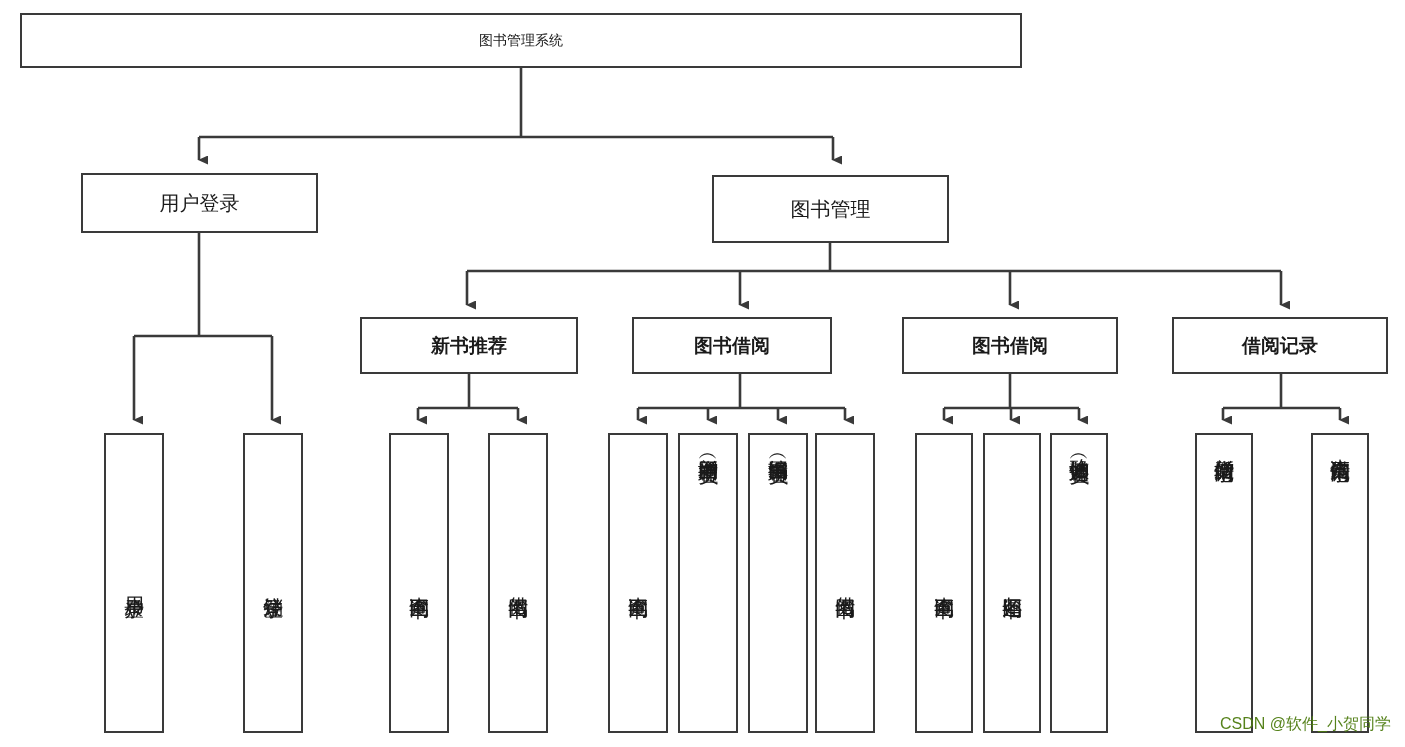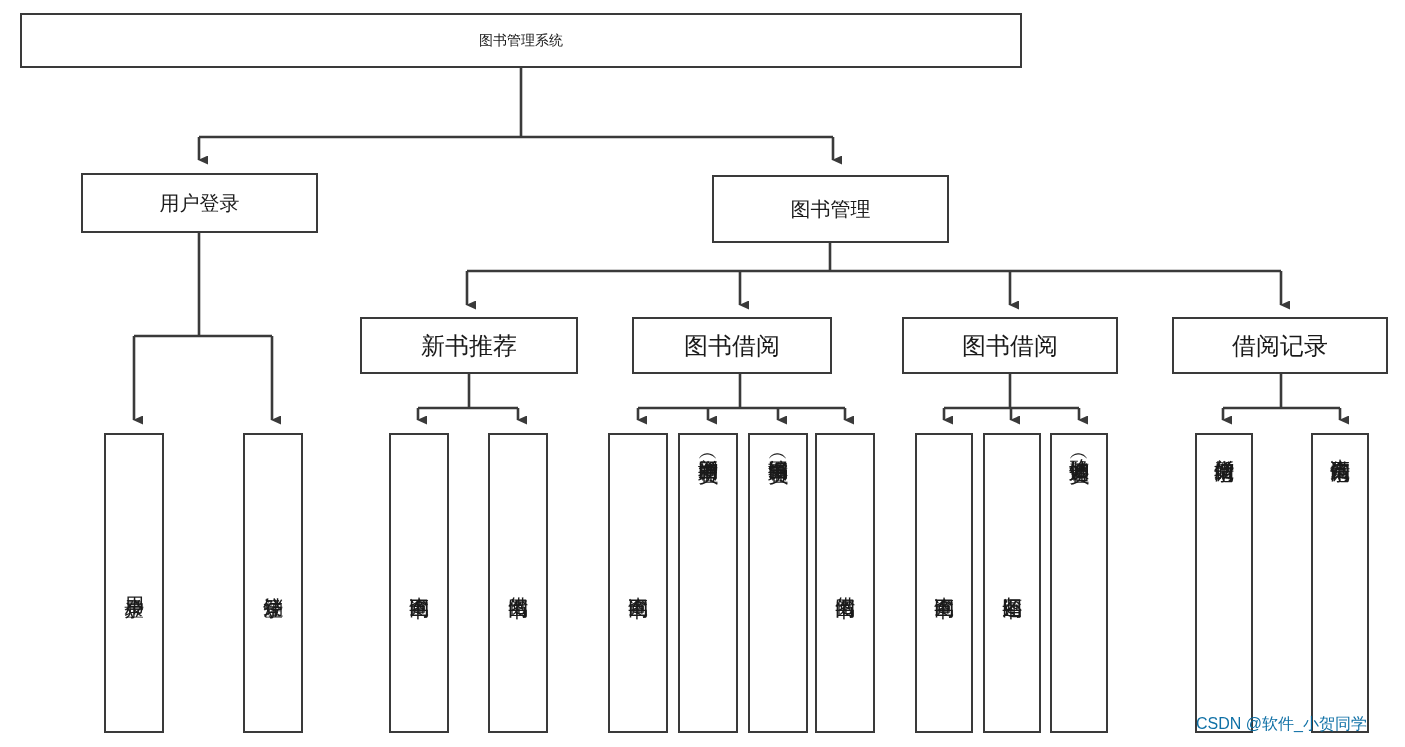--- a/index.html
+++ b/index.html
@@ -36,21 +36,22 @@
     justify-content: center;
     color: #1a1a1a;
   }
   .node.root {
     font-size: 14px;
   }
   .node.lvl1 {
     font-size: 20px;
   }
   .node.lvl2 {
-    font-size: 24px;
+    font-size: 19px;
+    font-weight: bold;
   }
   .node.leaf {
     align-items: flex-start;
     justify-content: center;
     padding-top: 8px;
   }
   .node.leaf .vtext {
     writing-mode: vertical-rl;
     text-orientation: upright;
     font-size: 20px;
@@ -61,23 +62,24 @@
   }
   .node.leaf.short {
     align-items: center;
     padding-top: 0;
   }
   .watermark {
     position: absolute;
     left: 1196px;
     top: 714px;
     font-size: 16px;
-    color: #0369a1;
+    color: #4d7c0f;
     white-space: nowrap;
     opacity: 0.95;
+    padding-left: 24px;
   }
 </style>
 </head>
 <body>
 
 <div id="canvas">
 
   <svg class="wires" viewBox="0 0 1405 747" xmlns="http://www.w3.org/2000/svg">
     <defs>
       <marker id="arrow" markerWidth="9" markerHeight="10" refX="4.5" refY="9" orient="auto" markerUnits="userSpaceOnUse">

